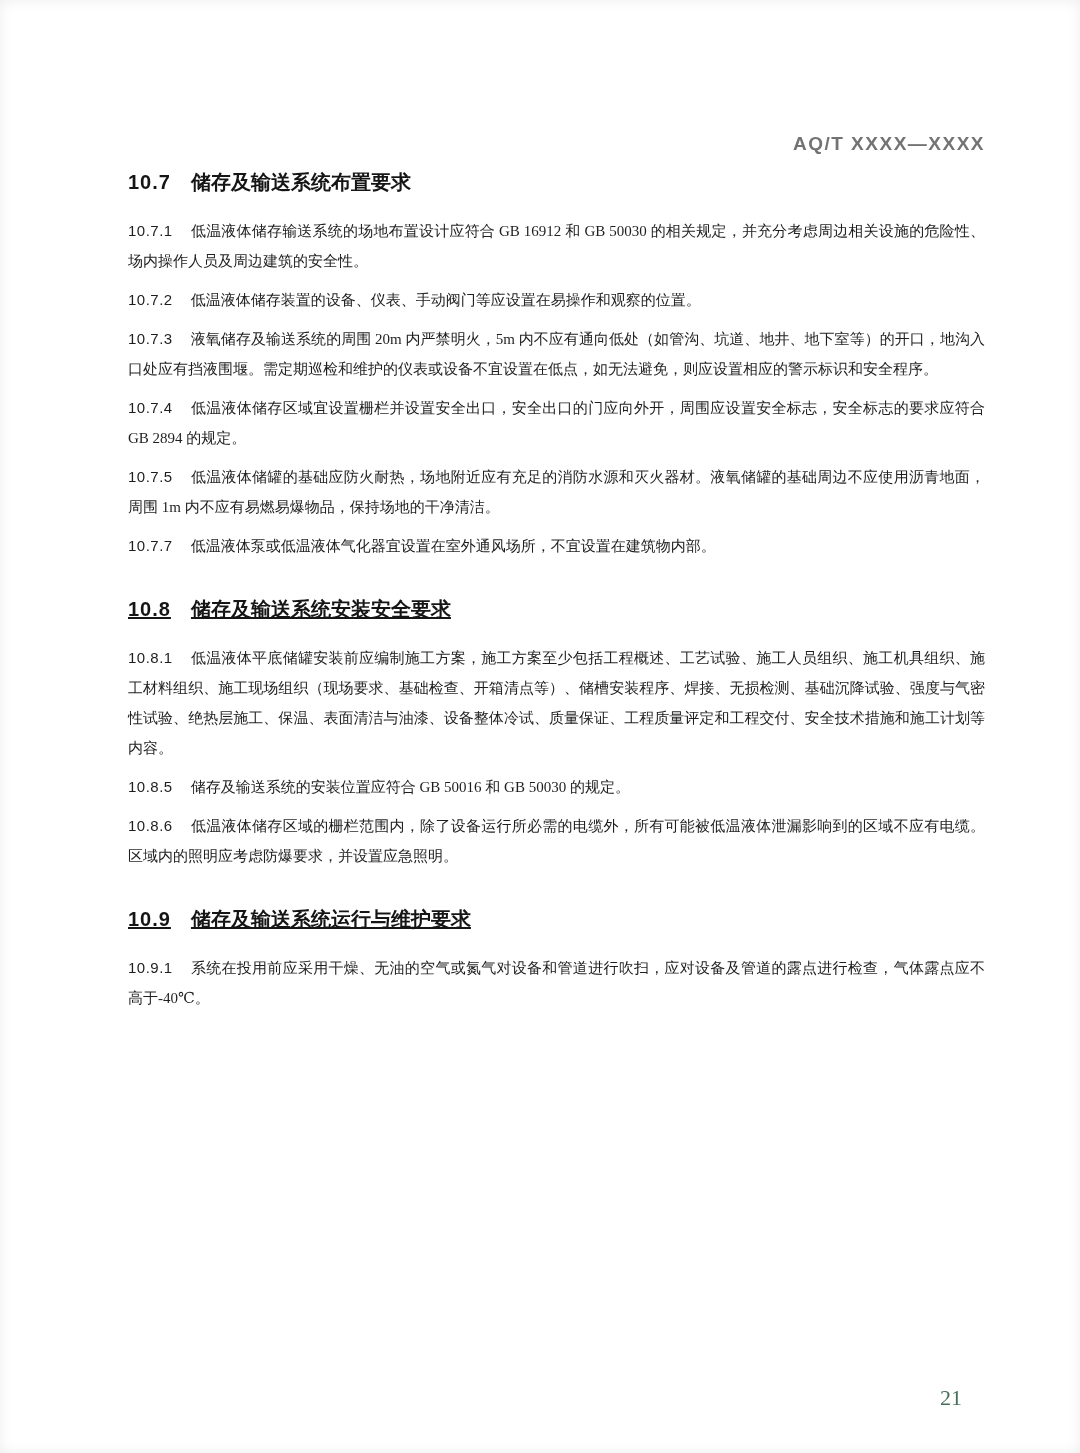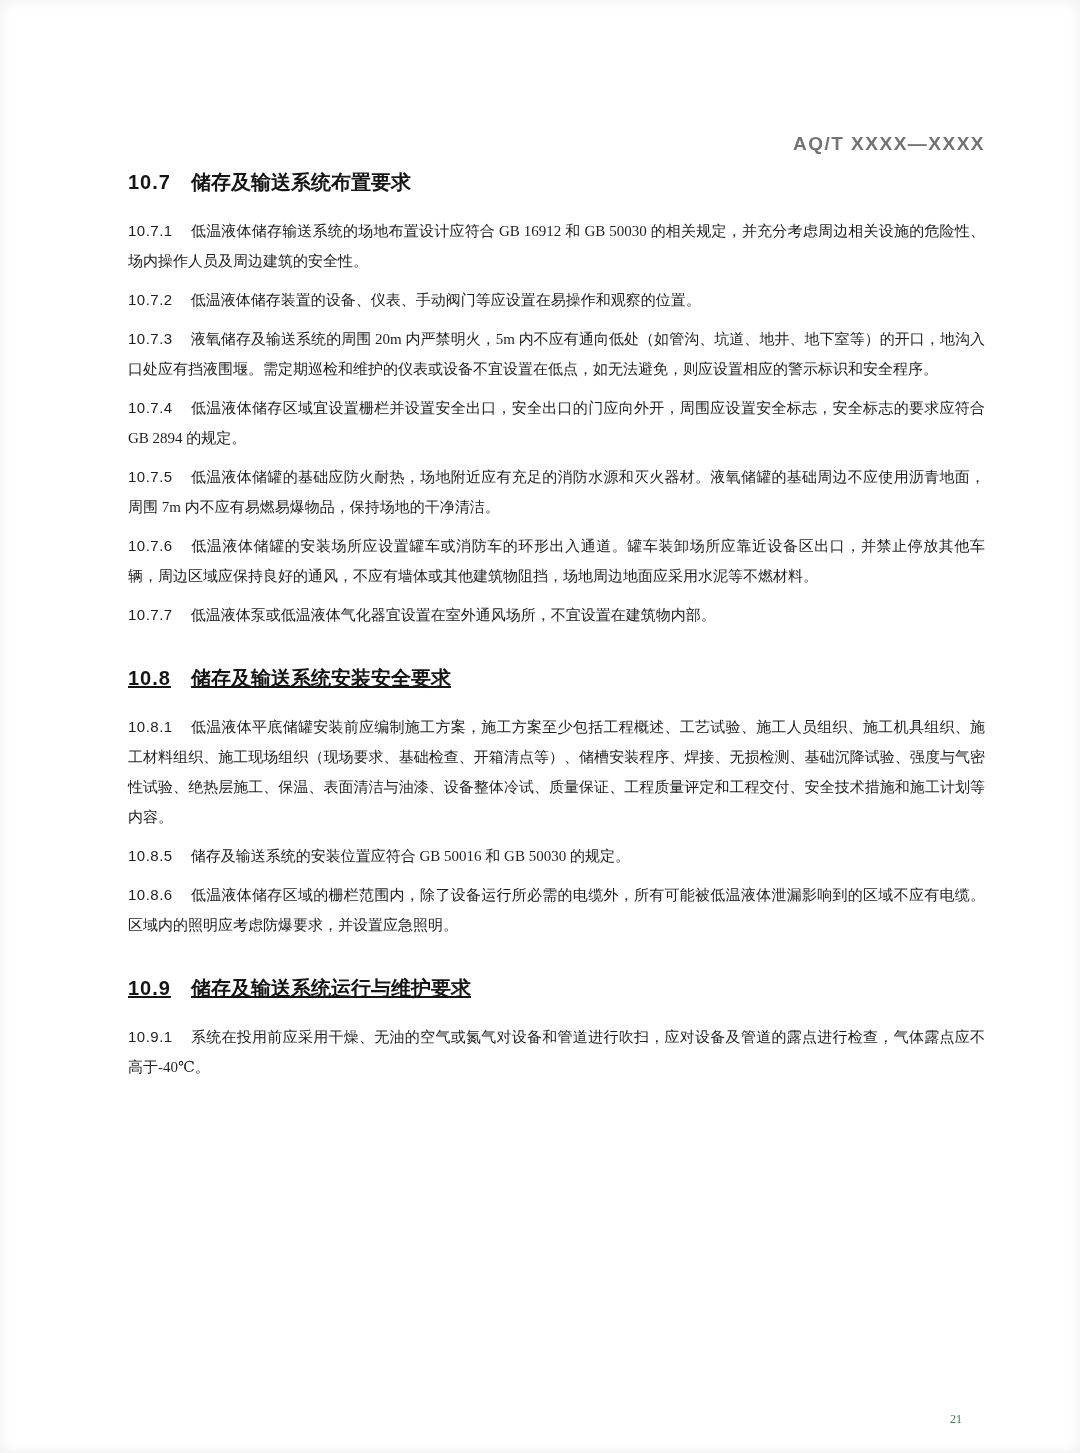--- a/index.html
+++ b/index.html
@@ -51,22 +51,22 @@
     color:#1e1e1e;
   }
   .cnum{
     font-family:"Liberation Sans","DejaVu Sans",sans-serif;
     letter-spacing:0.5px;
     margin-right:18px;
     white-space:nowrap;
   }
   .page-number{
     position:absolute;
-    bottom:26px;right:118px;
-    font-size:12px;
+    bottom:42px;right:118px;
+    font-size:22px;
     color:#47705c;
     font-family:"Liberation Serif","DejaVu Serif",serif;
   }
 </style>
 </head>
 <body>
 
 <div class="page">
 
   <div class="doc-header">AQ/T XXXX—XXXX</div>
@@ -74,22 +74,21 @@
   <div class="content">
 
     <h2 class="sec-heading">
       <span class="snum">10.7</span><span class="stitle">储存及输送系统布置要求</span>
     </h2>
 
     <p class="clause"><span class="cnum">10.7.1</span><span class="ctext">低温液体储存输送系统的场地布置设计应符合 GB 16912 和 GB 50030 的相关规定，并充分考虑周边相关设施的危险性、场内操作人员及周边建筑的安全性。</span></p>
     <p class="clause"><span class="cnum">10.7.2</span><span class="ctext">低温液体储存装置的设备、仪表、手动阀门等应设置在易操作和观察的位置。</span></p>
     <p class="clause"><span class="cnum">10.7.3</span><span class="ctext">液氧储存及输送系统的周围 20m 内严禁明火，5m 内不应有通向低处（如管沟、坑道、地井、地下室等）的开口，地沟入口处应有挡液围堰。需定期巡检和维护的仪表或设备不宜设置在低点，如无法避免，则应设置相应的警示标识和安全程序。</span></p>
     <p class="clause"><span class="cnum">10.7.4</span><span class="ctext">低温液体储存区域宜设置栅栏并设置安全出口，安全出口的门应向外开，周围应设置安全标志，安全标志的要求应符合 GB 2894 的规定。</span></p>
-    <p class="clause"><span class="cnum">10.7.5</span><span class="ctext">低温液体储罐的基础应防火耐热，场地附近应有充足的消防水源和灭火器材。液氧储罐的基础周边不应使用沥青地面，周围 7m 内不应有易燃易爆物品，保持场地的干净清洁。</span></p>
-    <p class="clause"><span class="cnum">10.7.6</span><span class="ctext">低温液体储罐的安装场所应设置罐车或消防车的环形出入通道。罐车装卸场所应靠近设备区出口，并禁止停放其他车辆，周边区域应保持良好的通风，不应有墙体或其他建筑物阻挡，场地周边地面应采用水泥等不燃材料。</span></p>
+    <p class="clause"><span class="cnum">10.7.5</span><span class="ctext">低温液体储罐的基础应防火耐热，场地附近应有充足的消防水源和灭火器材。液氧储罐的基础周边不应使用沥青地面，周围 1m 内不应有易燃易爆物品，保持场地的干净清洁。</span></p>
     <p class="clause"><span class="cnum">10.7.7</span><span class="ctext">低温液体泵或低温液体气化器宜设置在室外通风场所，不宜设置在建筑物内部。</span></p>
 
     <h2 class="sec-heading gap-top">
       <span class="snum">10.8</span><span class="stitle">储存及输送系统安装安全要求</span>
     </h2>
 
     <p class="clause"><span class="cnum">10.8.1</span><span class="ctext">低温液体平底储罐安装前应编制施工方案，施工方案至少包括工程概述、工艺试验、施工人员组织、施工机具组织、施工材料组织、施工现场组织（现场要求、基础检查、开箱清点等）、储槽安装程序、焊接、无损检测、基础沉降试验、强度与气密性试验、绝热层施工、保温、表面清洁与油漆、设备整体冷试、质量保证、工程质量评定和工程交付、安全技术措施和施工计划等内容。</span></p>
     <p class="clause"><span class="cnum">10.8.5</span><span class="ctext">储存及输送系统的安装位置应符合 GB 50016 和 GB 50030 的规定。</span></p>
     <p class="clause"><span class="cnum">10.8.6</span><span class="ctext">低温液体储存区域的栅栏范围内，除了设备运行所必需的电缆外，所有可能被低温液体泄漏影响到的区域不应有电缆。区域内的照明应考虑防爆要求，并设置应急照明。</span></p>
 

